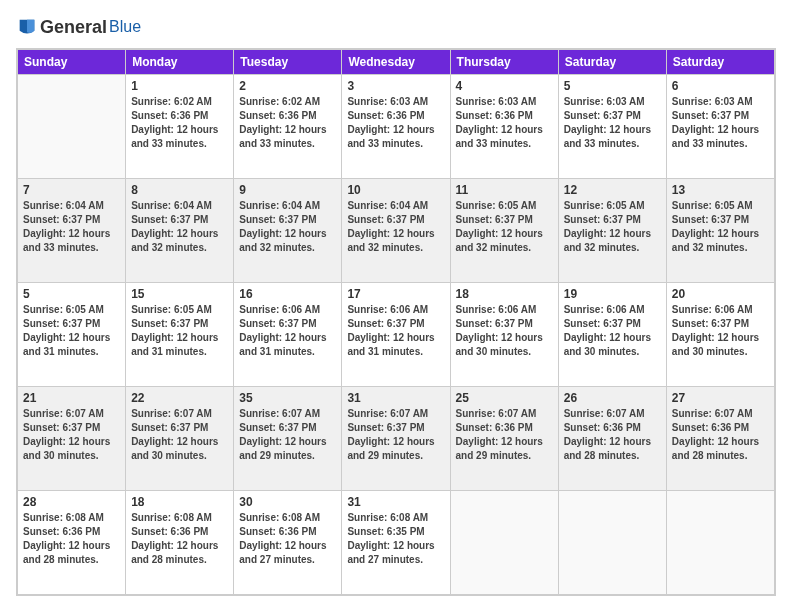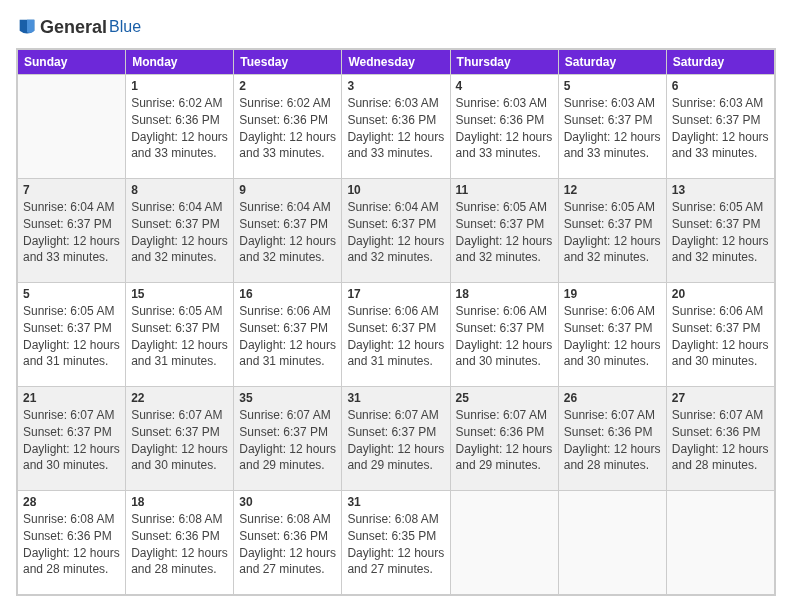--- a/index.html
+++ b/index.html
@@ -76,23 +76,24 @@
       width: calc(100% / 7);
     }
     .day-number {
       font-size: 12px;
       font-weight: bold;
       color: #333;
       display: block;
       margin-bottom: 2px;
     }
     .day-info {
-      font-size: 12px;
+      font-size: 10px;
       color: #444;
       line-height: 1.4;
+      font-weight: bold;
     }
     .empty-cell {
       background: #f9f9f9;
     }
     .row-shaded {
       background-color: #f0f0f0;
     }
   </style>
 </head>
 <body>

